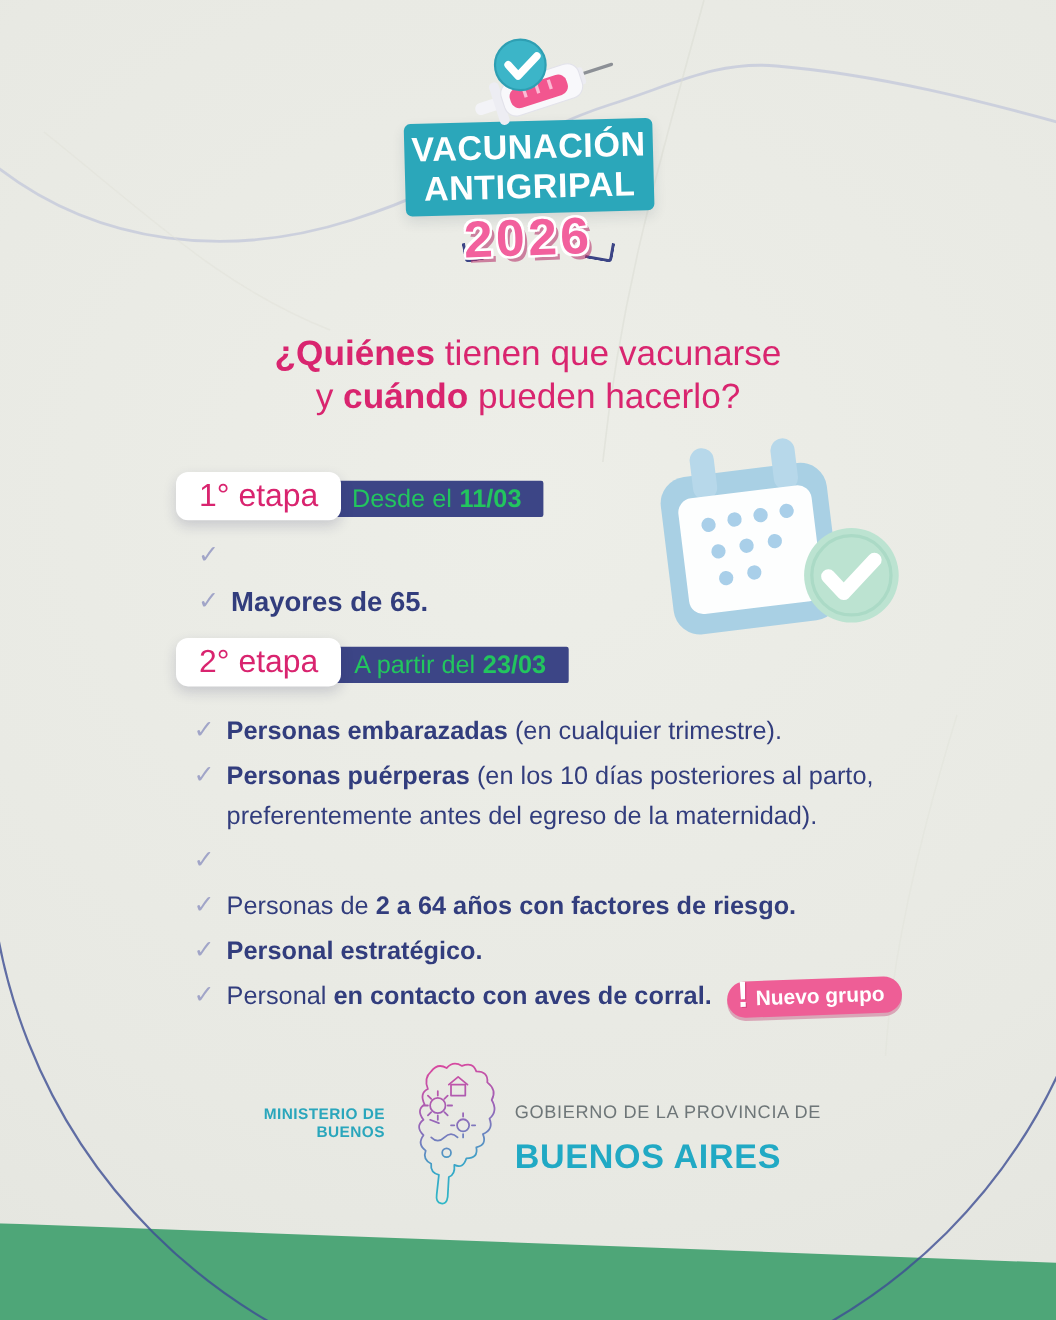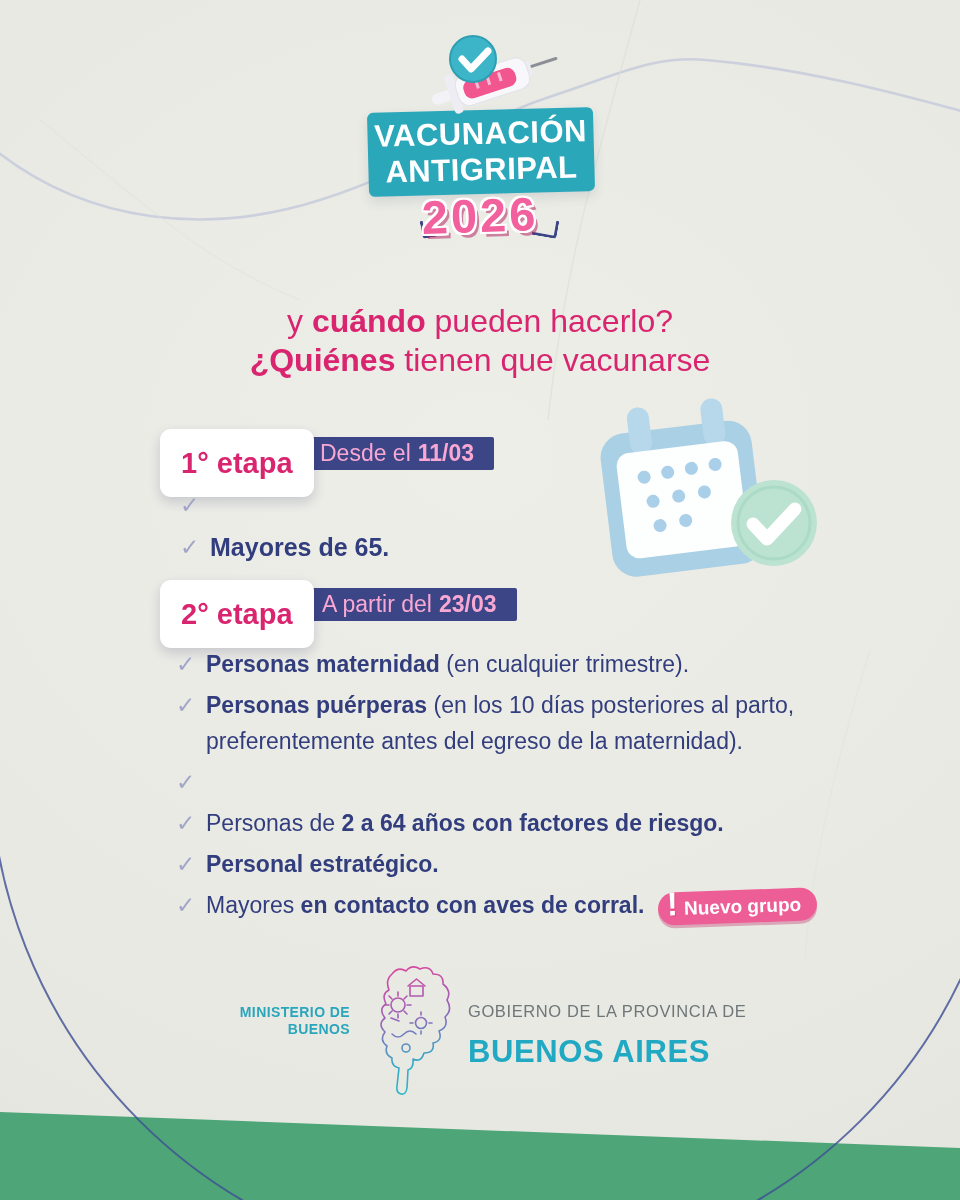--- a/index.html
+++ b/index.html
@@ -33,24 +33,24 @@
   #bracket-left{left:421px;top:219px;border-width:0 0 3px 3px;border-radius:0 0 0 4px;transform:rotate(-10deg)}
   #bracket-right{left:533px;top:219px;border-width:0 3px 3px 0;border-radius:0 0 4px 0;transform:rotate(10deg)}
 
   
   #question{left:0;top:302px;width:960px;text-align:center;color:#D9256F;
     font-size:32px;line-height:39px;z-index:4}
   #question b{font-weight:bold}
 
   
   .stage-row{height:44px;z-index:4}
-  .stage-pill{position:absolute;left:0;top:0;height:44px;padding:12px 21px;background:#fff;
+  .stage-pill{position:absolute;left:0;top:0;height:44px;padding:0 21px;background:#fff;
     border-radius:11px;display:flex;align-items:center;z-index:2;
-    box-shadow:0 5px 12px rgba(40,40,90,.18);color:#D9246F;font-size:29px;font-weight:bold;white-space:nowrap}
-  .stage-date{position:absolute;top:8px;height:33px;background:#3C4586;color:#f9a8d4;
+    box-shadow:0 5px 12px rgba(40,40,90,.18);color:#D9246F;font-size:29px;font-weight:normal;white-space:nowrap}
+  .stage-date{position:absolute;top:8px;height:33px;background:#3C4586;color:#22c55e;
     display:flex;align-items:center;font-size:23px;white-space:nowrap;z-index:1;
     padding:0 20px 0 34px;border-radius:2px}
   .stage-date b{font-weight:bold;margin-left:7px}
   #stage1-row{left:160px;top:429px}
   #stage1-row .stage-date{left:126px}
   #stage2-row{left:160px;top:580px}
   #stage2-row .stage-date{left:128px}
 
   
   ul.check-list{list-style:none;margin:0;padding:0;position:absolute;z-index:4}
@@ -128,24 +128,24 @@
     <div class="l">VACUNACIÓN</div>
     <div class="l">ANTIGRIPAL</div>
   </div>
 
   <div id="year" class="abs">2026</div>
   <div id="bracket-left" class="abs bracket"></div>
   <div id="bracket-right" class="abs bracket"></div>
 
   <div id="question" class="abs">
     <div>
+      <b>¿Quiénes</b><span> tienen que vacunarse</span>
+    </div>
+    <div>
       <span>y </span><b>cuándo</b><span> pueden hacerlo?</span>
-    </div>
-    <div>
-      <b>¿Quiénes</b><span> tienen que vacunarse</span>
     </div>
   </div>
 
   <div id="stage1-row" class="abs stage-row">
     <div class="stage-date">
       <span>Desde el</span>
       <b>11/03</b>
     </div>
     <div class="stage-pill">1° etapa</div>
   </div>
@@ -187,40 +187,40 @@
     <div class="stage-date">
       <span>A partir del</span>
       <b>23/03</b>
     </div>
     <div class="stage-pill">2° etapa</div>
   </div>
 
   <ul id="list2" class="check-list">
     <li>
       <span class="chk">✓</span>
-      <div class="li-text"><span></span><b>Personas maternidad</b><span> (en cualquier trimestre).</span></div>
+      <div class="li-text"><span></span><b>Personas embarazadas</b><span> (en cualquier trimestre).</span></div>
     </li>
     <li>
       <span class="chk">✓</span>
       <div class="li-text"><span></span><b>Personas puérperas</b><span> (en los 10 días posteriores al parto, preferentemente antes del egreso de la maternidad).</span></div>
     </li>
     <li>
       <span class="chk">✓</span>
     </li>
     <li>
       <span class="chk">✓</span>
       <div class="li-text"><span>Personas de </span><b>2 a 64 años con factores de riesgo.</b><span></span></div>
     </li>
     <li>
       <span class="chk">✓</span>
       <div class="li-text"><span></span><b>Personal estratégico.</b><span></span></div>
     </li>
     <li>
       <span class="chk">✓</span>
-      <div class="li-text" style="white-space:nowrap"><span>Mayores </span><b>en contacto con aves de corral.</b><span id="new-group">
+      <div class="li-text" style="white-space:nowrap"><span>Personal </span><b>en contacto con aves de corral.</b><span id="new-group">
             <span class="excl">!</span>
             <span>Nuevo grupo</span>
           </span>
       </div>
     </li>
   </ul>
 
   <div id="ministry" class="abs">
     <div>MINISTERIO DE</div>
     <div>BUENOS</div>

